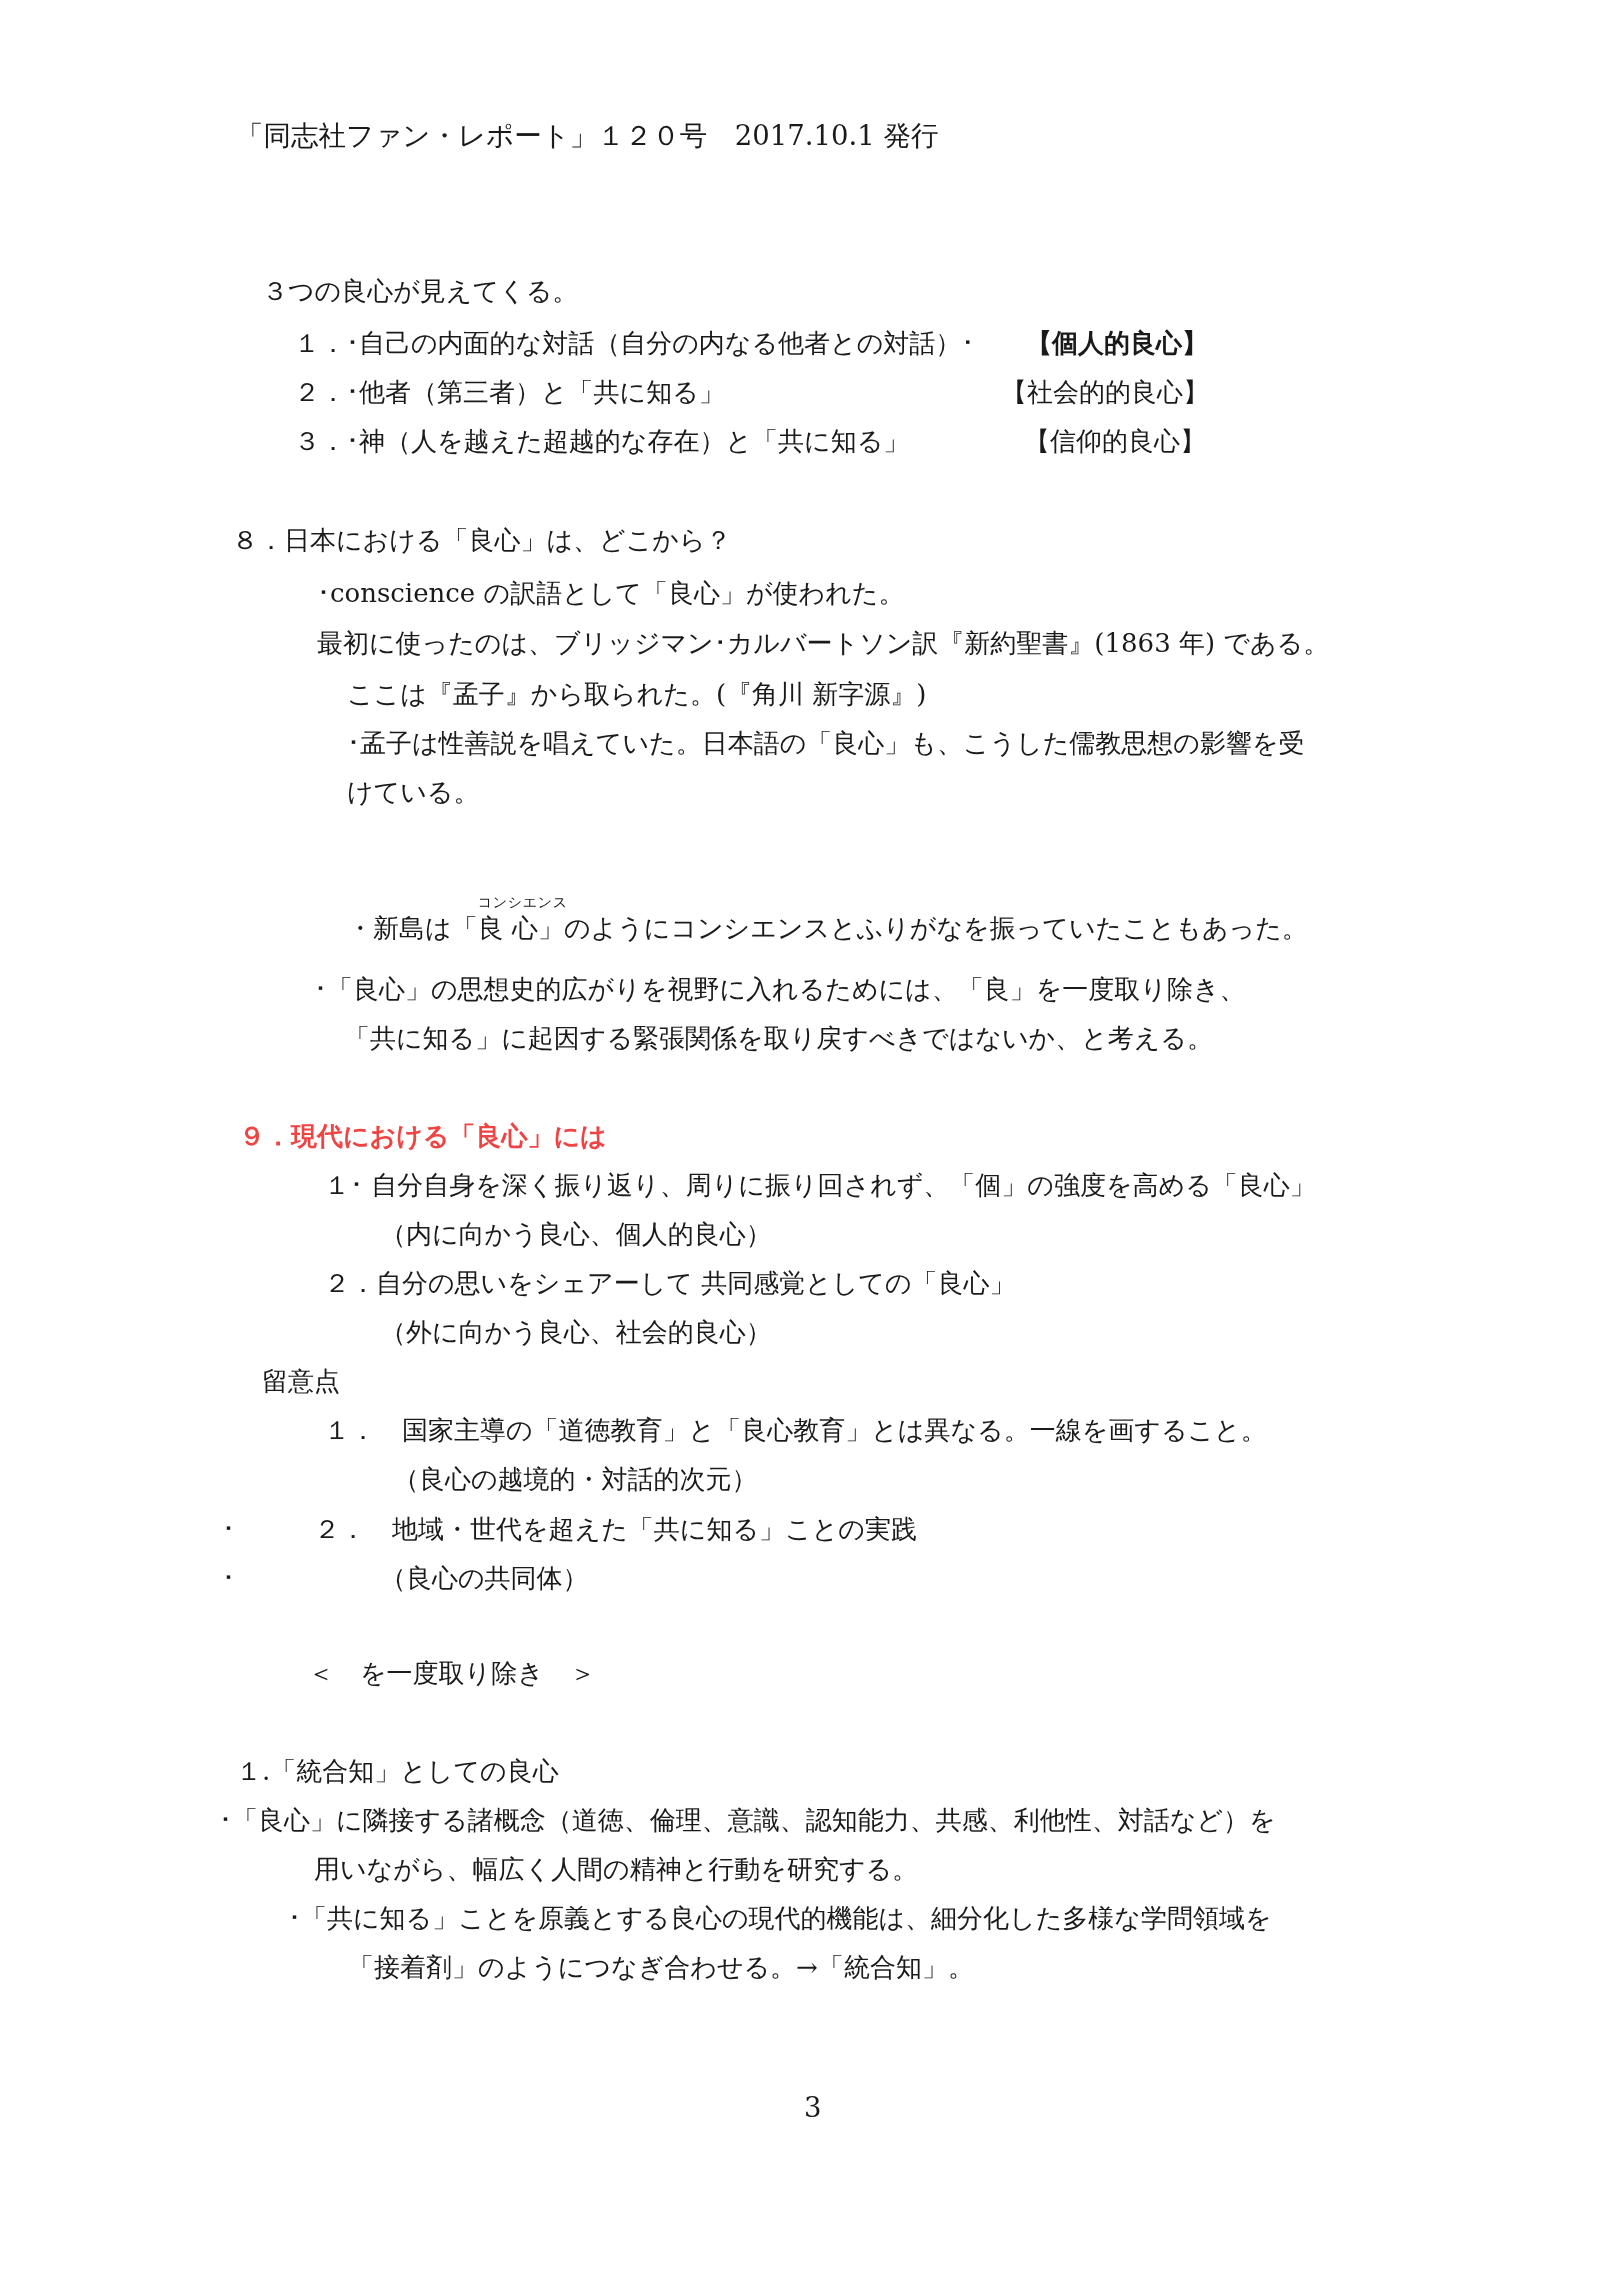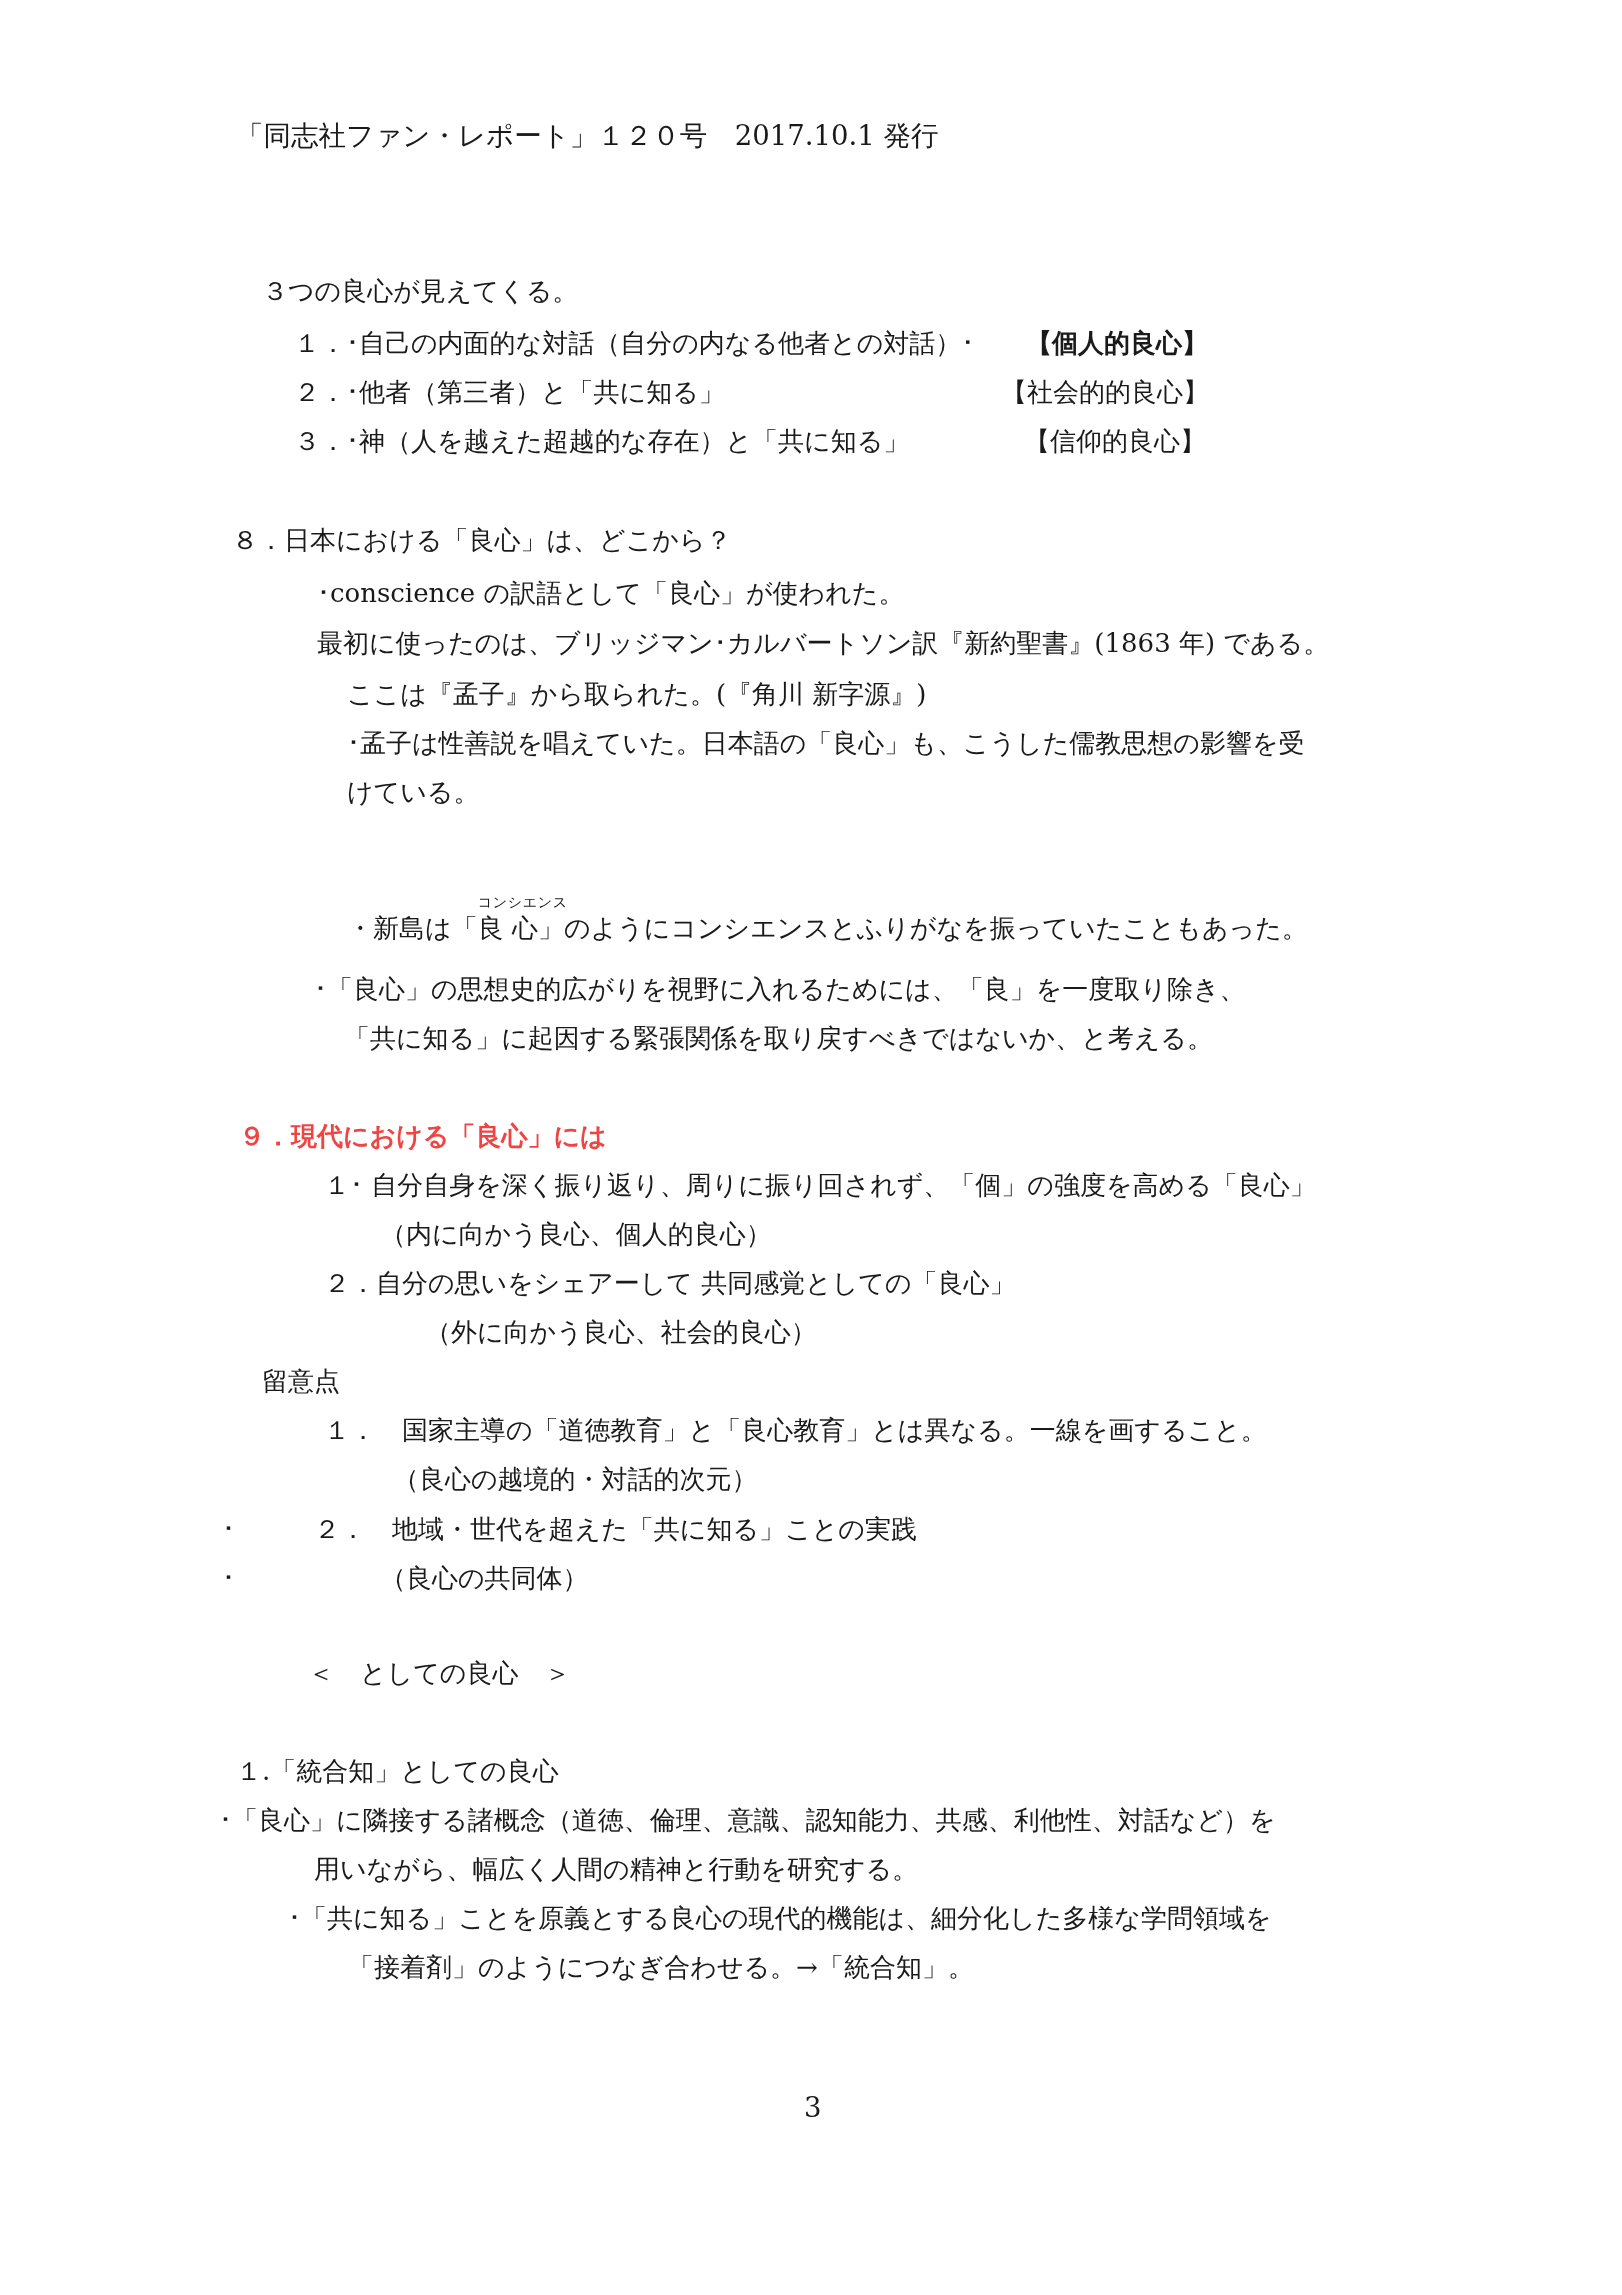--- a/index.html
+++ b/index.html
@@ -39,31 +39,31 @@
     <span>・新島は「</span><span class="ruby-base"><span class="ruby-text">コンシエンス</span><span>良 心</span></span><span>」のようにコンシエンスとふりがなを振っていたこともあった。</span>
   </div>
 
   <div class="line" style="left:314px; top:972px;">･「良心」の思想史的広がりを視野に入れるためには、「良」を一度取り除き、</div>
   <div class="line" style="left:344px; top:1021px;">「共に知る」に起因する緊張関係を取り戻すべきではないか、と考える。</div>
 
   <div class="line red" style="left:239px; top:1119px;">９．現代における「良心」には</div>
   <div class="line" style="left:324px; top:1168px;">１･ 自分自身を深く振り返り、周りに振り回されず、「個」の強度を高める「良心」</div>
   <div class="line" style="left:380px; top:1217px;">（内に向かう良心、個人的良心）</div>
   <div class="line" style="left:324px; top:1266px;">２．自分の思いをシェアーして 共同感覚としての「良心」</div>
-  <div class="line" style="left:380px; top:1315px;margin-left:45px;">（外に向かう良心、社会的良心）</div>
+  <div class="line" style="left:380px; top:1315px;">（外に向かう良心、社会的良心）</div>
 
   <div class="line" style="left:262px; top:1364px;">留意点</div>
   <div class="line" style="left:324px; top:1413px;">１．　国家主導の「道徳教育」と「良心教育」とは異なる。一線を画すること。</div>
   <div class="line" style="left:393px; top:1462px;">（良心の越境的・対話的次元）</div>
   <div class="line" style="left:222px; top:1512px;">･</div>
   <div class="line" style="left:314px; top:1512px;">２．　地域・世代を超えた「共に知る」ことの実践</div>
   <div class="line" style="left:222px; top:1561px;">･</div>
   <div class="line" style="left:380px; top:1561px;text-align:right;">（良心の共同体）</div>
 
-  <div class="line" style="left:308px; top:1656px;">＜　としての良心　＞</div>
+  <div class="line" style="left:308px; top:1656px;">＜　を一度取り除き　＞</div>
   <div class="line" style="left:236px; top:1754px;">１.「統合知」としての良心</div>
   <div class="line" style="left:219px; top:1803px;">･「良心」に隣接する諸概念（道徳、倫理、意識、認知能力、共感、利他性、対話など）を</div>
   <div class="line" style="left:276px; top:1852px;margin-left:38px;">用いながら、幅広く人間の精神と行動を研究する。</div>
   <div class="line" style="left:288px; top:1901px;">･「共に知る」ことを原義とする良心の現代的機能は、細分化した多様な学問領域を</div>
   <div class="line" style="left:348px; top:1950px;">「接着剤」のようにつなぎ合わせる。→「統合知」。</div>
 
   <div class="pagenum">3</div>
 </div>
 
 

